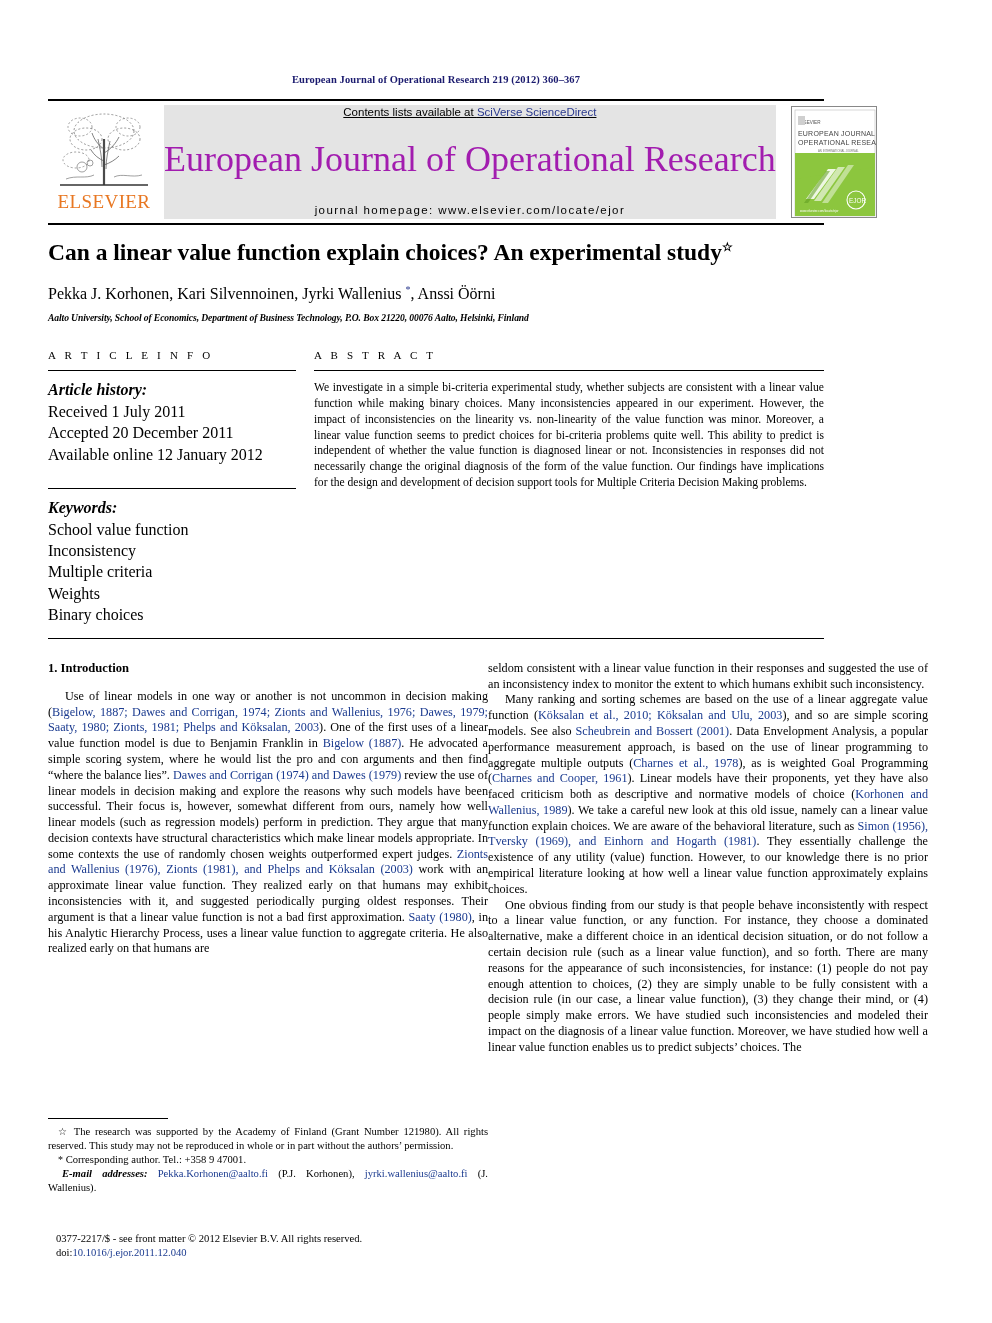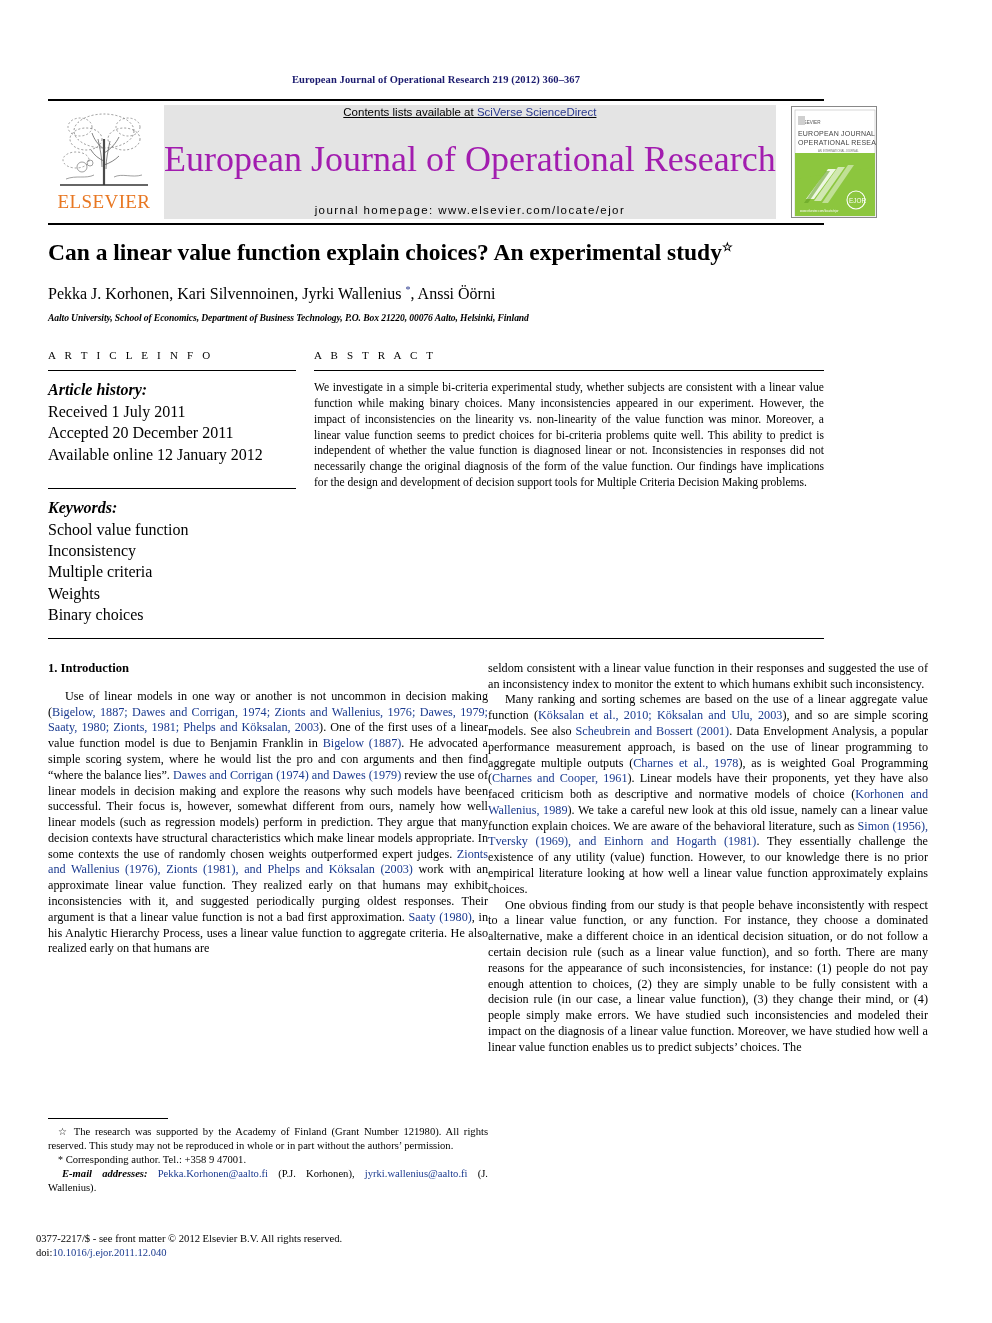--- a/index.html
+++ b/index.html
@@ -232,21 +232,21 @@
     text-align: justify;
     text-indent: 10px;
   }
   .fn .sym { font-size: 10px; }
   .fn-email { text-indent: 14px; }
   .fn-email .lbl { font-style: italic; font-weight: bold; }
   .fn-email .mail { color: #1a3a8f; }
 
   .imprint {
     position: absolute;
-    left: 36px;
+    left: 56px;
     top: 1232px;
     width: 470px;
     font-size: 10.6px;
     line-height: 1.35;
   }
   .imprint .doi-link { color: #1a3a8f; }
 </style>
 </head>
 <body>
 

